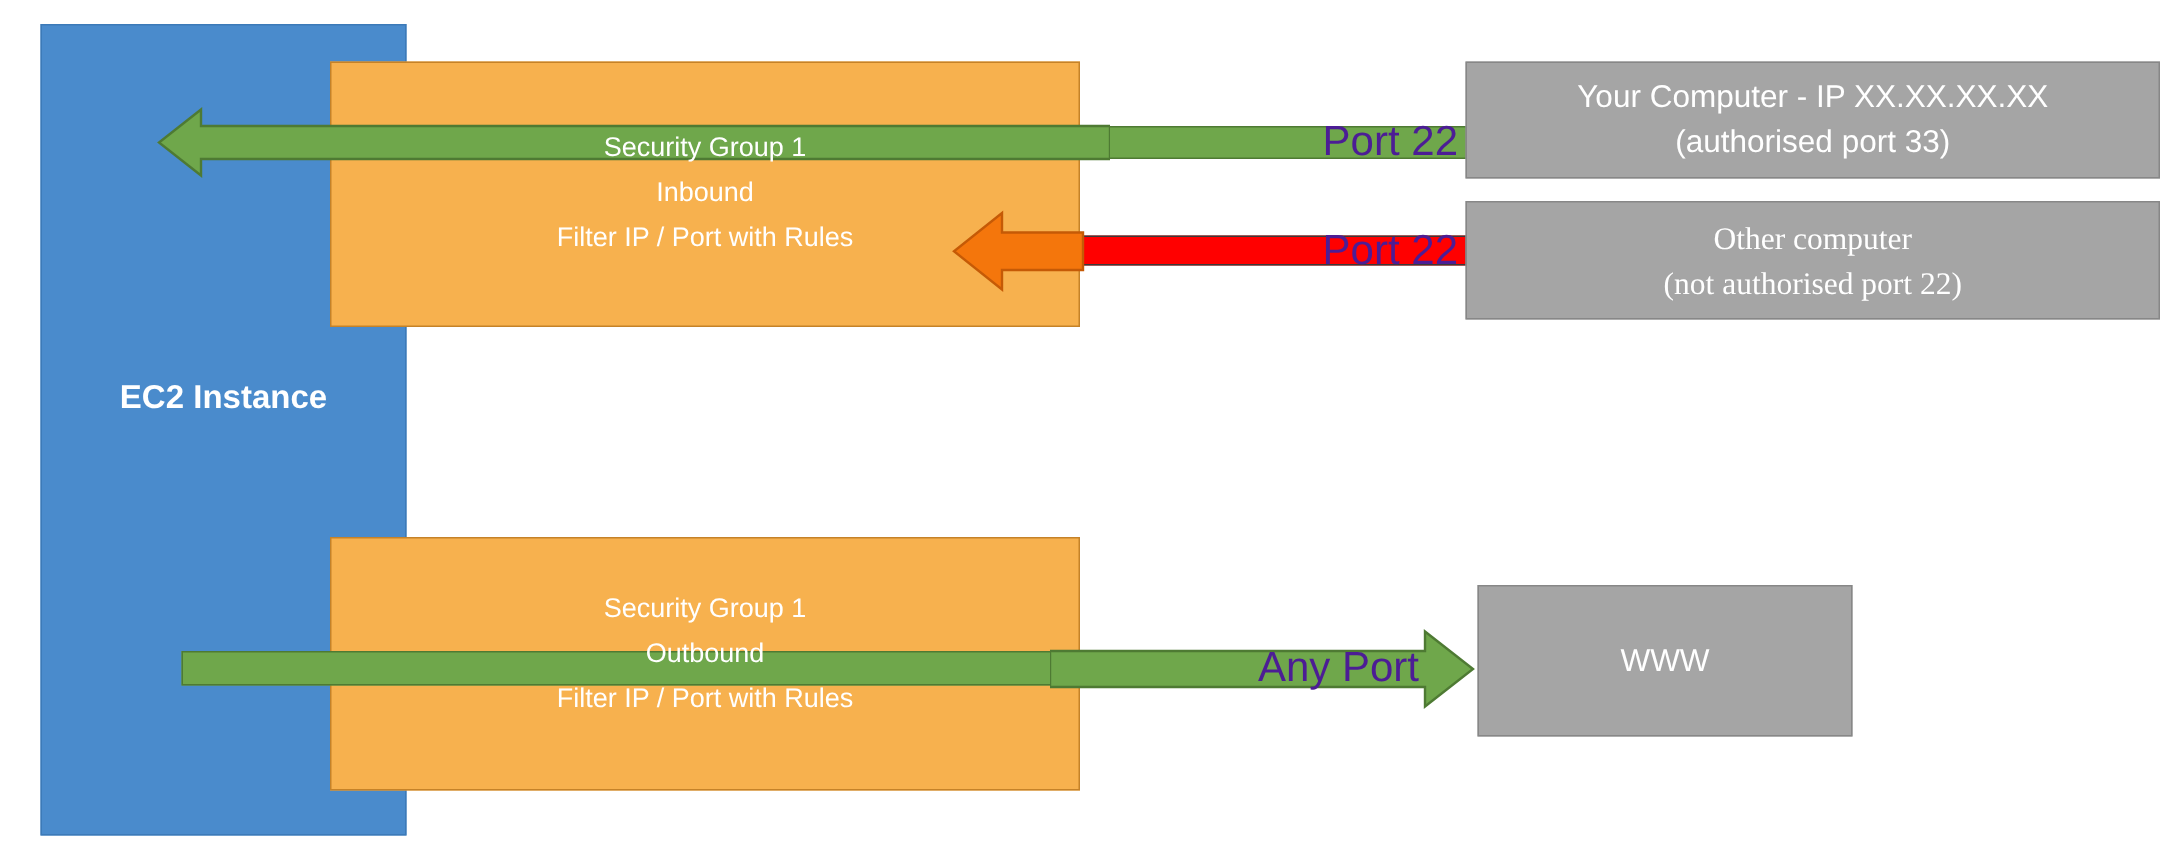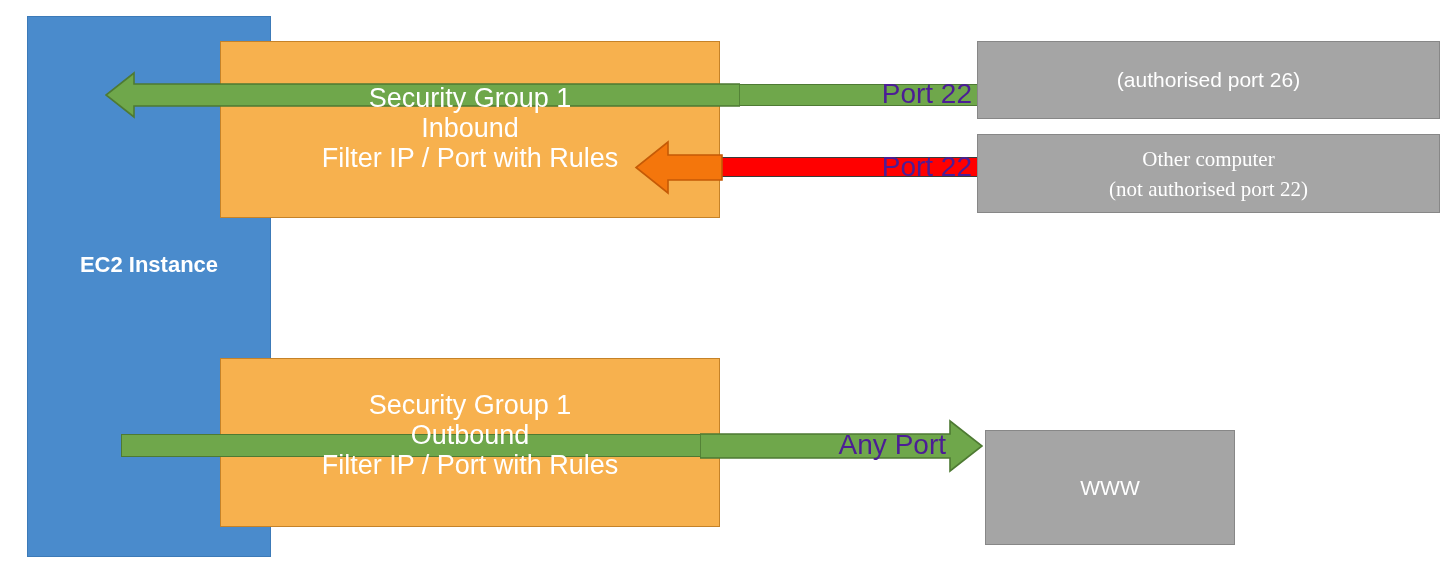--- a/index.html
+++ b/index.html
@@ -47,21 +47,21 @@
     background: #F7B14E;
     border: 1px solid #C58228;
     box-sizing: border-box;
     z-index: 3;
   }
   .sg-inbound  { left: 220px; top: 41px;  width: 500px; height: 177px; }
   .sg-outbound { left: 220px; top: 358px; width: 500px; height: 169px; }
 
   .sg-text {
     color: #ffffff;
-    font-size: 27px;
+    font-size: 18px;
     line-height: 30px;
     text-align: center;
     width: 500px;
     z-index: 8;
     pointer-events: none;
   }
   .sg-text-inbound  { left: 220px; top: 83px; }
   .sg-text-outbound { left: 220px; top: 390px; }
 
   
@@ -109,21 +109,21 @@
     line-height: 30px;
     text-align: center;
     display: flex;
     flex-direction: column;
     align-items: center;
     justify-content: center;
     z-index: 6;
   }
   .gray-your-computer { left: 977px; top: 41px;  width: 463px; height: 78px; }
   .gray-other-computer{ left: 977px; top: 134px; width: 463px; height: 79px; font-family: Liberation Serif, serif; }
-  .gray-www           { left: 985px; top: 390px; width: 250px; height: 115px; margin-top: 40px; }
+  .gray-www           { left: 985px; top: 390px; width: 250px; height: 101px; }
   .gray-line { display: block; }
 </style>
 </head>
 <body>
 
 <div id="canvas">
 
   <div class="abs ec2-box"></div>
   <div class="abs ec2-label">
     <div>EC2 Instance</div>
@@ -159,21 +159,22 @@
     <div>Security Group 1</div>
     <div>Outbound</div>
     <div>Filter IP / Port with Rules</div>
   </div>
 
   <div class="abs flow-label lbl-in-green">Port 22</div>
   <div class="abs flow-label lbl-in-red">Port 22</div>
   <div class="abs flow-label lbl-out">Any Port</div>
 
   <div class="abs gray-box gray-your-computer">
-    <span class="gray-line">(authorised port 26)</span>
+    <span class="gray-line">Your Computer - IP XX.XX.XX.XX</span>
+    <span class="gray-line">(authorised port 33)</span>
   </div>
 
   <div class="abs gray-box gray-other-computer">
     <span class="gray-line">Other computer</span>
     <span class="gray-line">(not authorised port 22)</span>
   </div>
 
   <div class="abs gray-box gray-www">
     <span class="gray-line">WWW</span>
   </div>

